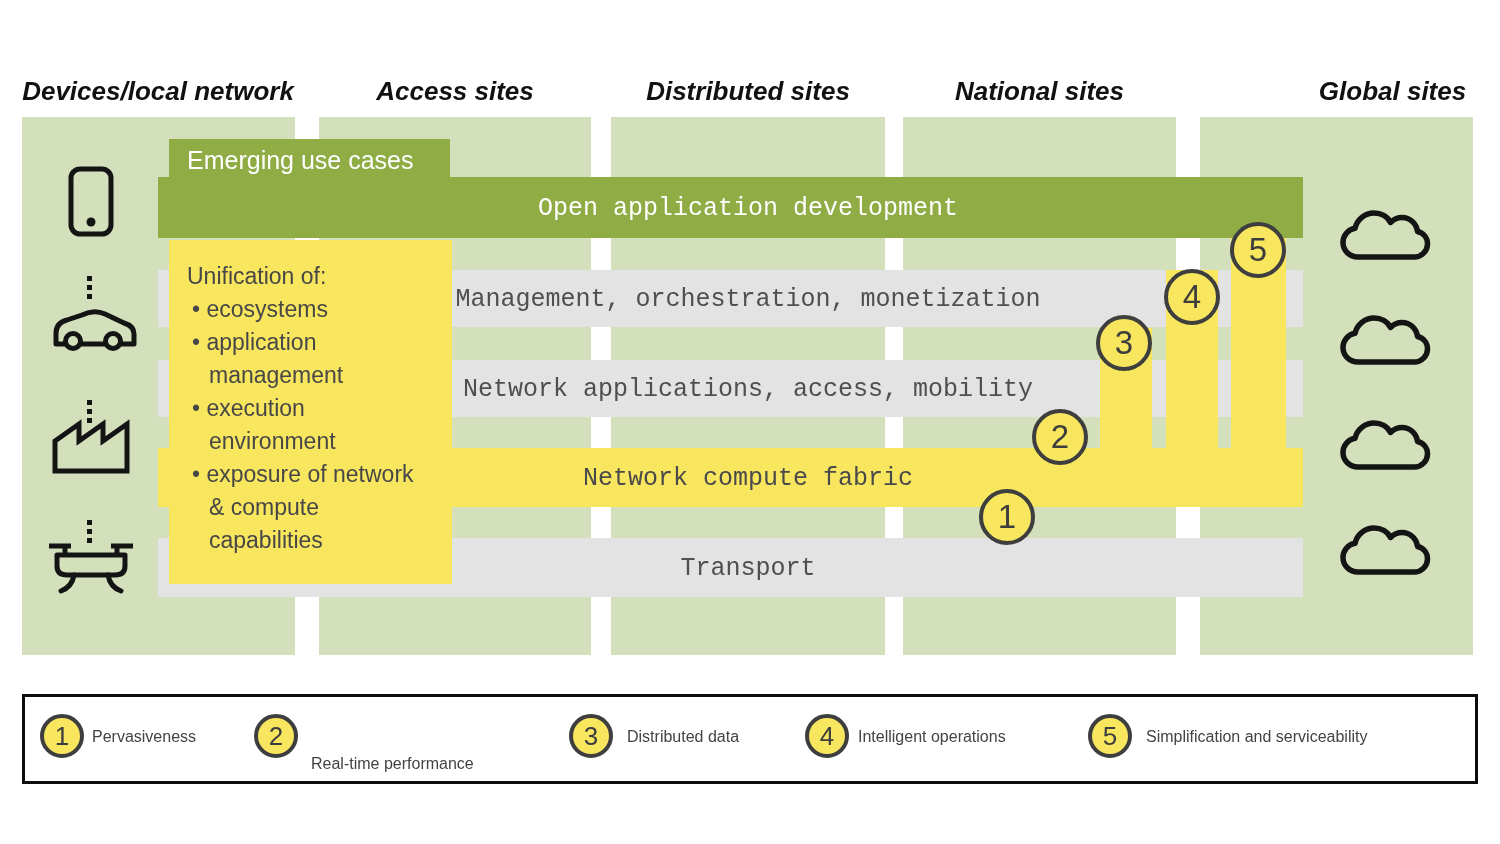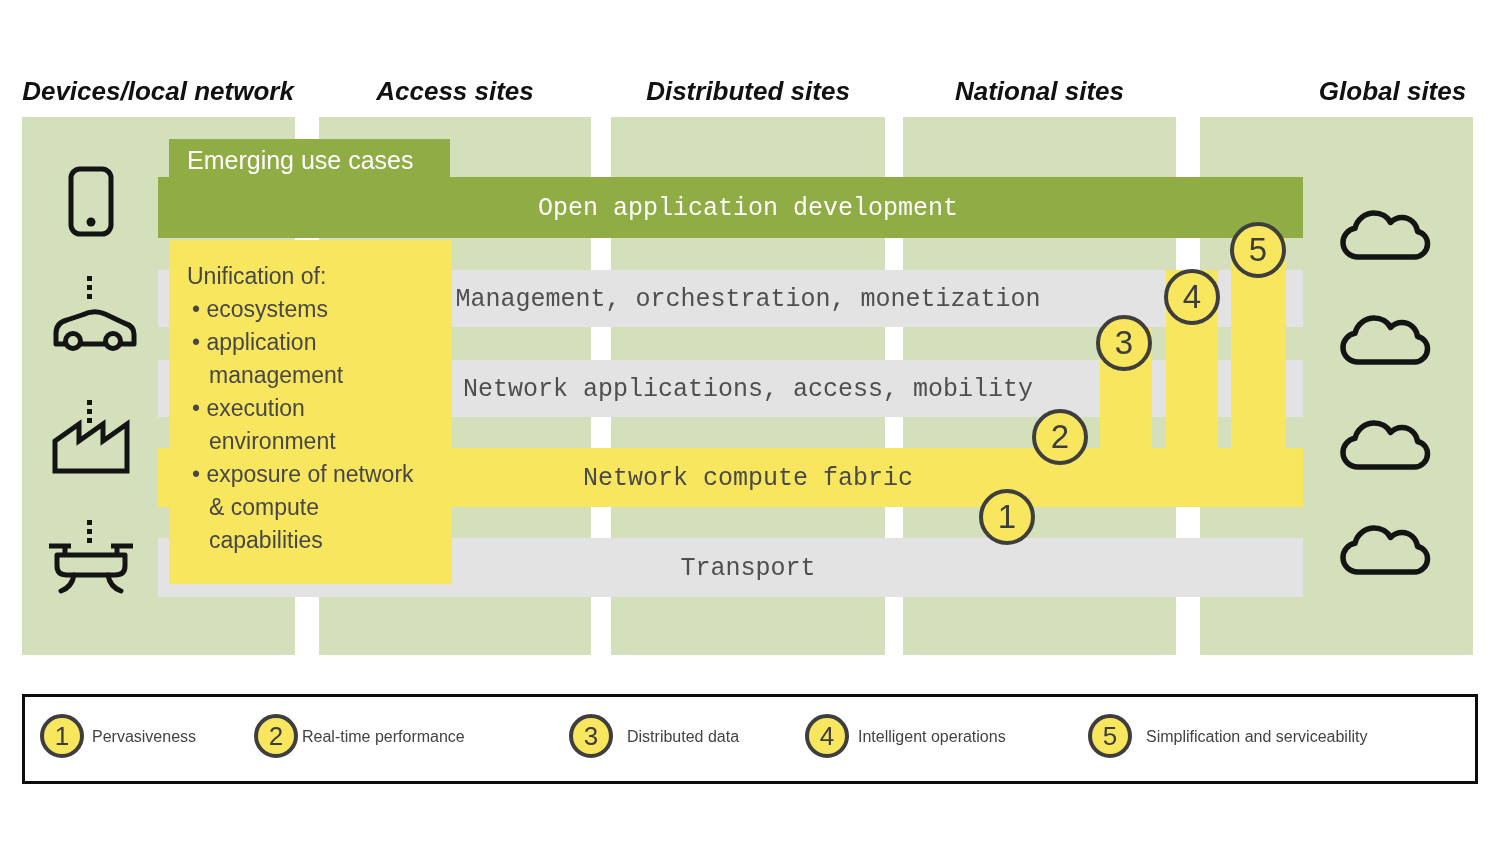--- a/index.html
+++ b/index.html
@@ -78,21 +78,21 @@
   
   .legend{position:absolute;left:22px;top:694px;width:1456px;height:90px;
           border:3px solid #0d0d0d;box-sizing:border-box;background:#fff;z-index:7;}
   .lg-circle{position:absolute;top:714px;width:44px;height:44px;border-radius:50%;
              border:4px solid var(--circle-stroke);background:var(--yellow);
              box-sizing:border-box;display:flex;align-items:center;justify-content:center;
              font-size:26px;color:#3d3d3d;z-index:8;}
   .lg-label{position:absolute;top:723px;height:28px;line-height:28px;font-size:16px;
             color:#434343;white-space:nowrap;z-index:8;}
   .lc1{left:40px;} .lc2{left:254px;} .lc3{left:569px;} .lc4{left:805px;} .lc5{left:1088px;}
-  .ll1{left:92px;} .ll2{left:302px;} .ll3{left:627px;} .ll4{left:858px;} .ll5{left:1146px;}
+  .ll1{left:92px;} .ll2{left:311px;margin-top:27px;} .ll3{left:627px;} .ll4{left:858px;} .ll5{left:1146px;}
 </style>
 </head>
 <body>
 
 <div class="canvas">
 
   <div class="band b1"></div>
   <div class="band b2"></div>
   <div class="band b3"></div>
   <div class="band b4"></div>

